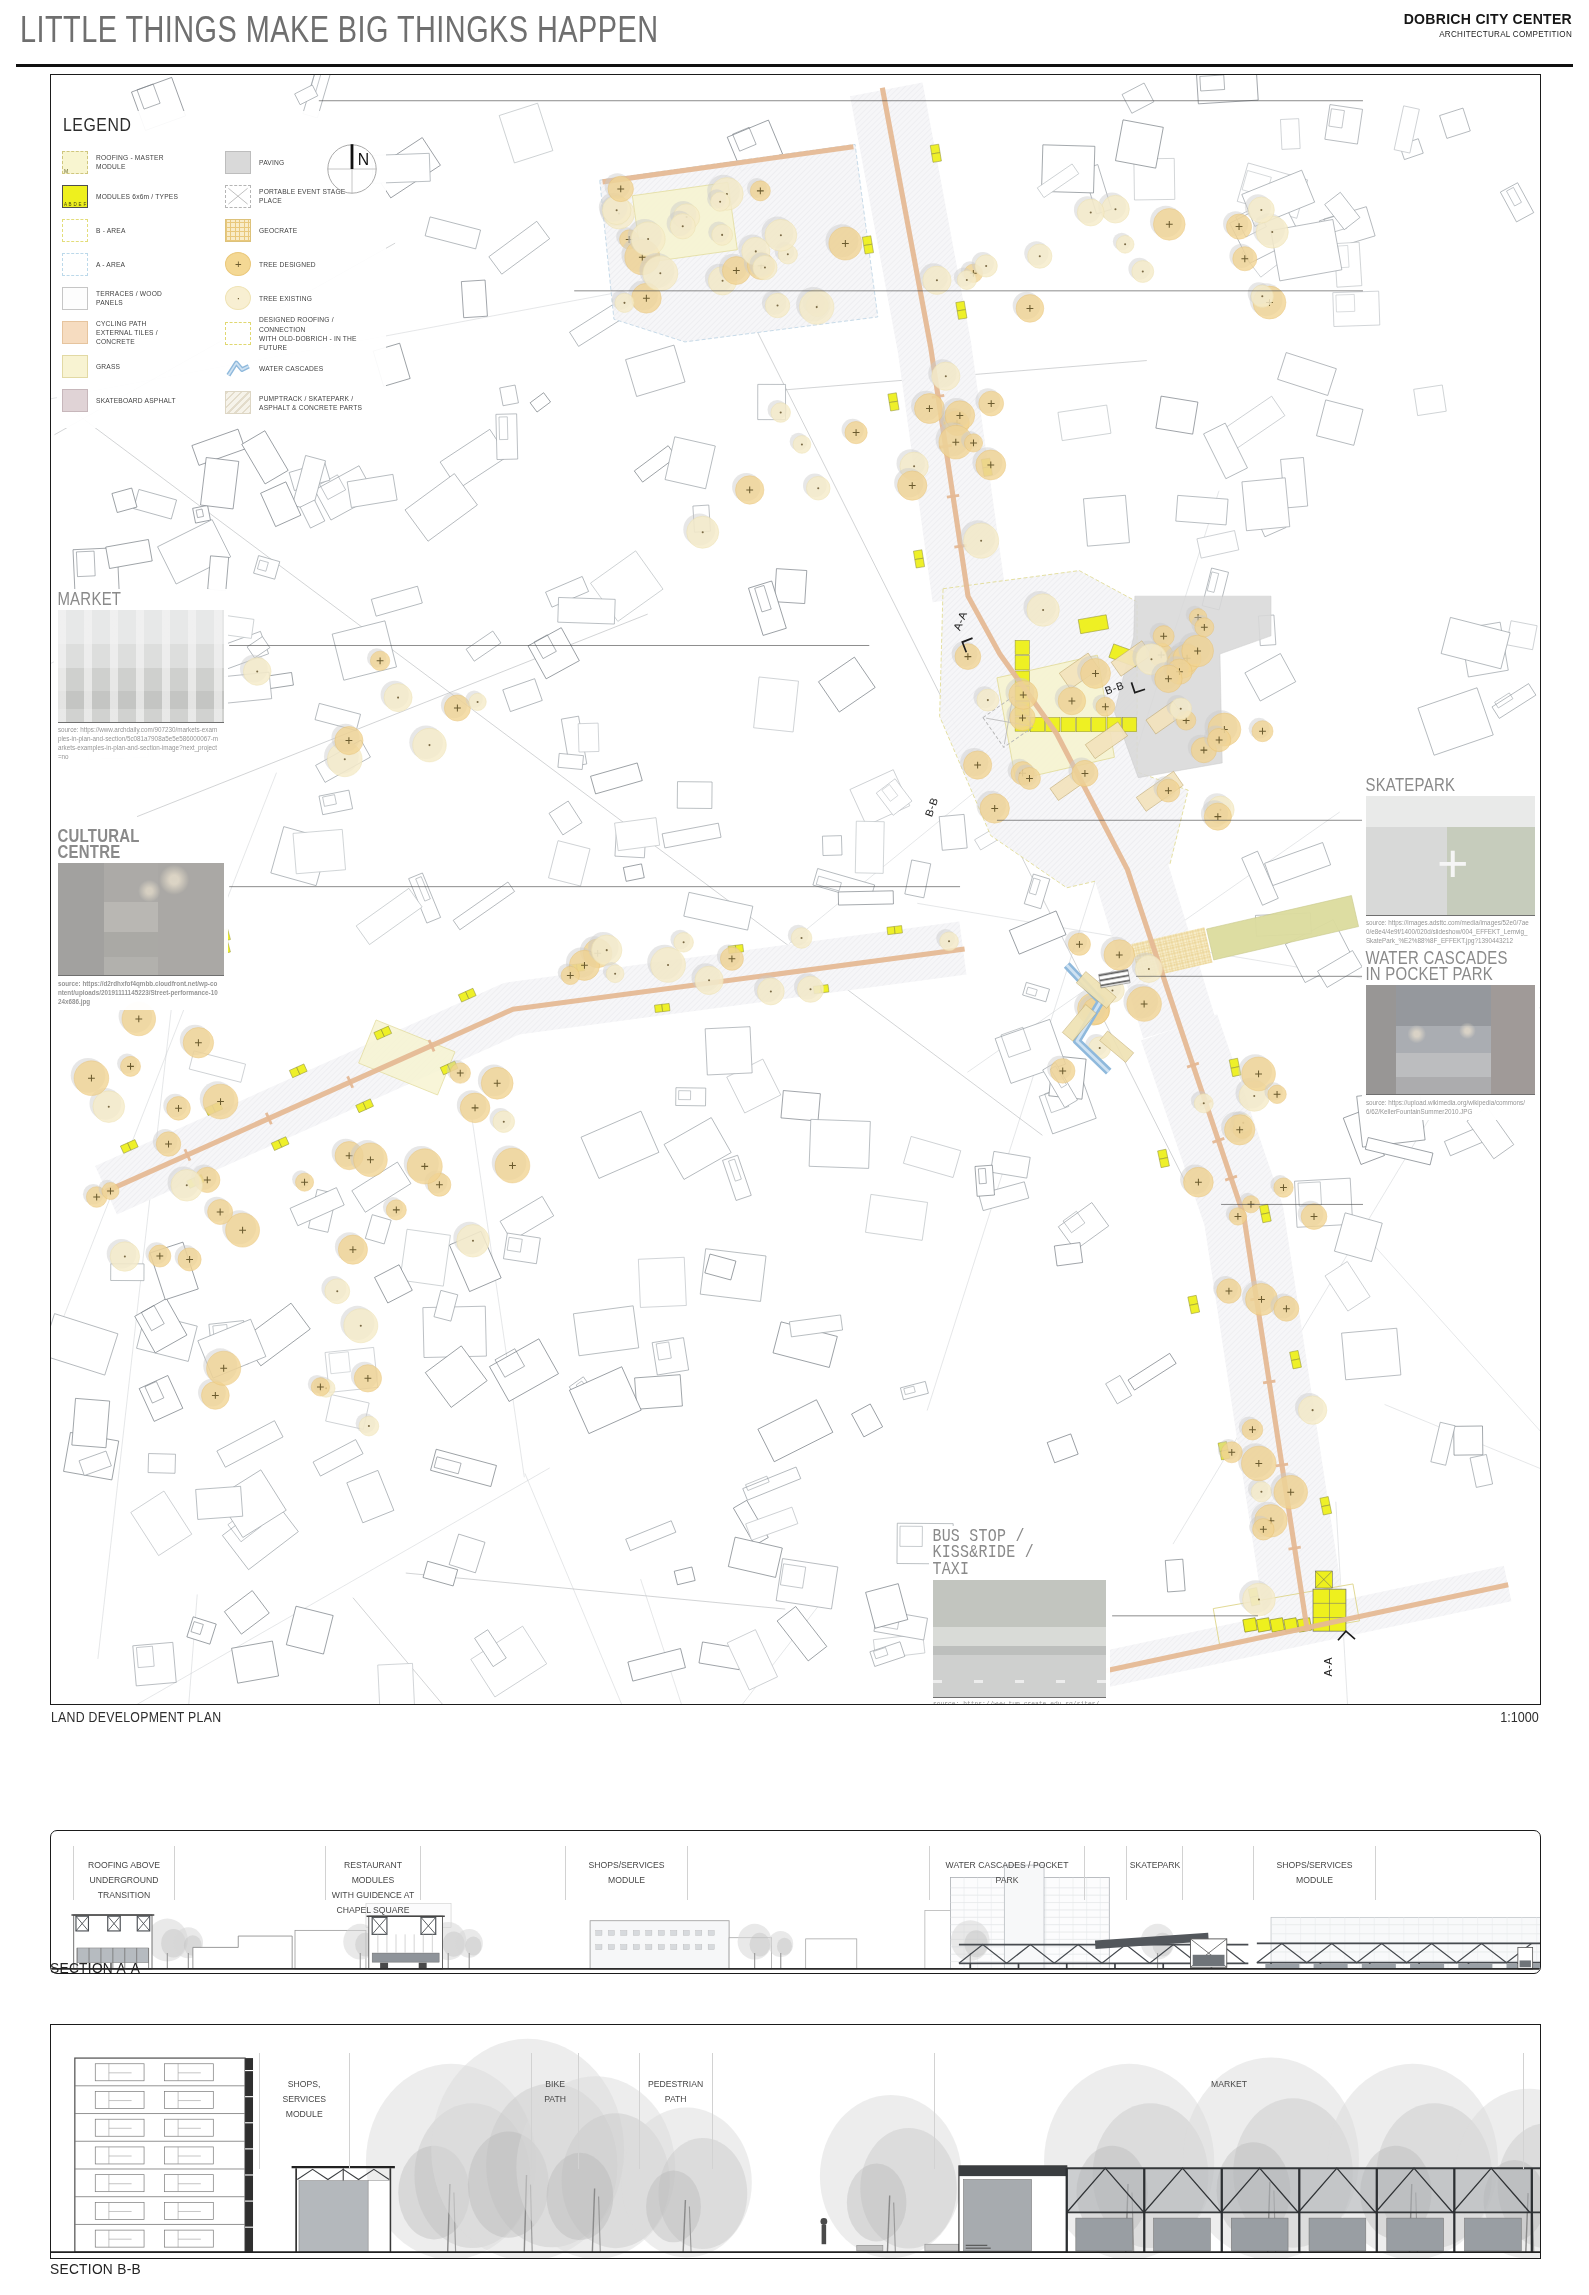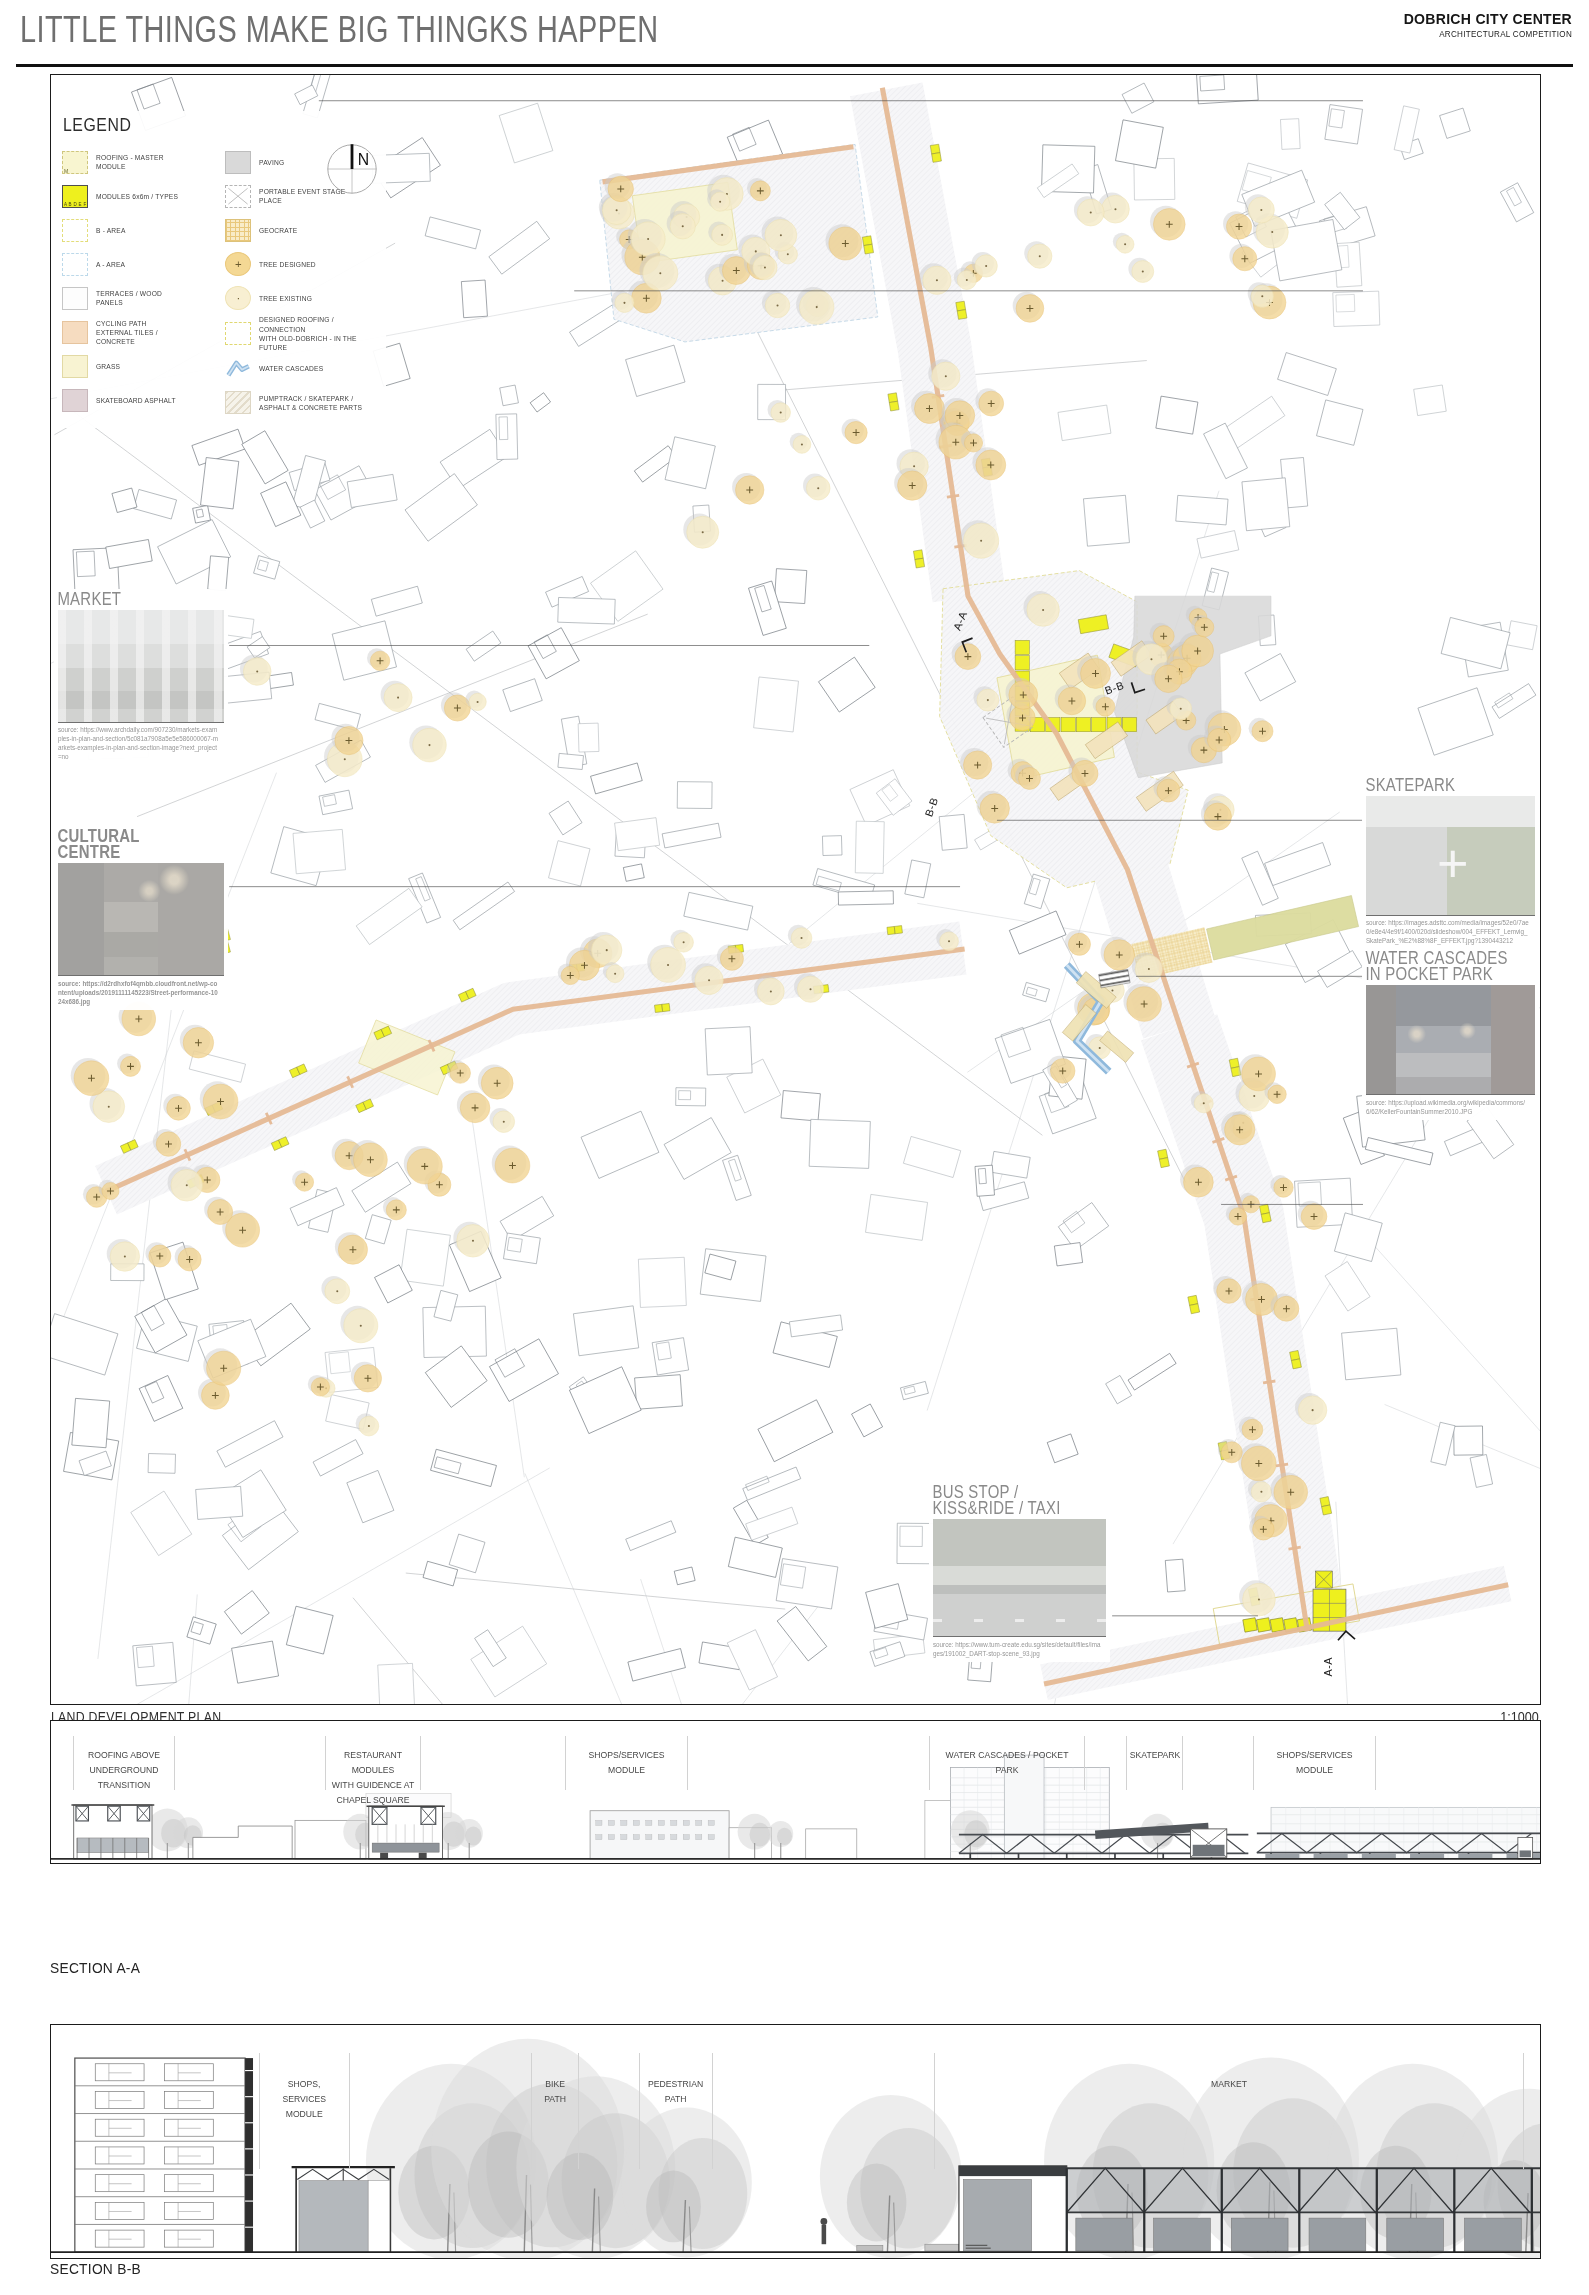--- a/index.html
+++ b/index.html
@@ -94,21 +94,21 @@
     linear-gradient(180deg,#e6e8e4 0 62%,#a9b98c 62%);}
   .ph-rest{background:
     repeating-linear-gradient(90deg,rgba(120,95,70,.5) 0 4.5px,transparent 4.5px 34px),
     linear-gradient(180deg,#cdbb9e 0 26%,#b5a68d 26% 52%,#8d8679 52% 76%,#a8a49b 76%);}
   .ph-bus{background:
     repeating-linear-gradient(90deg,rgba(255,255,255,.8) 0 9px,transparent 9px 41px) 0 88%/100% 3.4px no-repeat,
     linear-gradient(180deg,#99a28c 0 40%,#c6ccbf 40% 56%,#8f958f 56% 64%,#b4b7b4 64%);}
 
   
   .sec-frame{position:absolute;left:50px;width:1489px;border:1.1px solid #1b1b1b;background:#fff;overflow:hidden;}
-  .sec-a{top:1720px;height:142px;}
+  .sec-a{top:1830px;height:142px;border-radius:7px;}
   .sec-b{top:2024px;height:233px;}
   .sec-label{position:absolute;left:50px;font-size:15.3px;color:#242424;letter-spacing:0.3px;transform:scaleX(.9);transform-origin:left;}
   .sec-label-a{top:1959px;} .sec-label-b{top:2260px;}
   .slabel{position:absolute;border-left:0.6px solid #d2d2d2;border-right:0.6px solid #d2d2d2;text-align:center;
     font-size:9.6px;color:#474747;line-height:1.55;white-space:pre-line;}
   .slabel .t{display:inline-block;transform:scaleX(.9);}
   .sa .slabel{top:14.8px;height:54px;padding-top:12.5px;box-sizing:border-box;}
   .sb .slabel{top:28px;height:116px;padding-top:24px;box-sizing:border-box;}
 </style>
 </head>
@@ -2052,21 +2052,21 @@
 
     <div class="callout" style="left:1311px;top:873px;width:177px;">
       <div class="ctitle">WATER CASCADES
 IN POCKET PARK</div>
       <div class="cphoto ph-water" style="height:109px;"></div>
       <div class="ccap">source: https://upload.wikimedia.org/wikipedia/commons/6/62/KellerFountainSummer2010.JPG</div>
     </div>
 
 
 
-    <div class="callout" style="left:878px;top:1407px;width:181px;">
+    <div class="callout" style="left:878px;top:1451px;width:181px;font-family:Liberation Mono, monospace;">
       <div class="ctitle">BUS STOP / KISS&amp;RIDE / TAXI</div>
       <div class="cphoto ph-bus" style="height:117px;"></div>
       <div class="ccap">source: https://www.tum-create.edu.sg/sites/default/files/images/191002_DART-stop-scene_93.jpg</div>
     </div>
   </div>
 
   <div class="plan-label">LAND DEVELOPMENT PLAN</div>
   <div class="plan-scale">1:1000</div>
 
   <div class="sec-frame sec-a sa">

